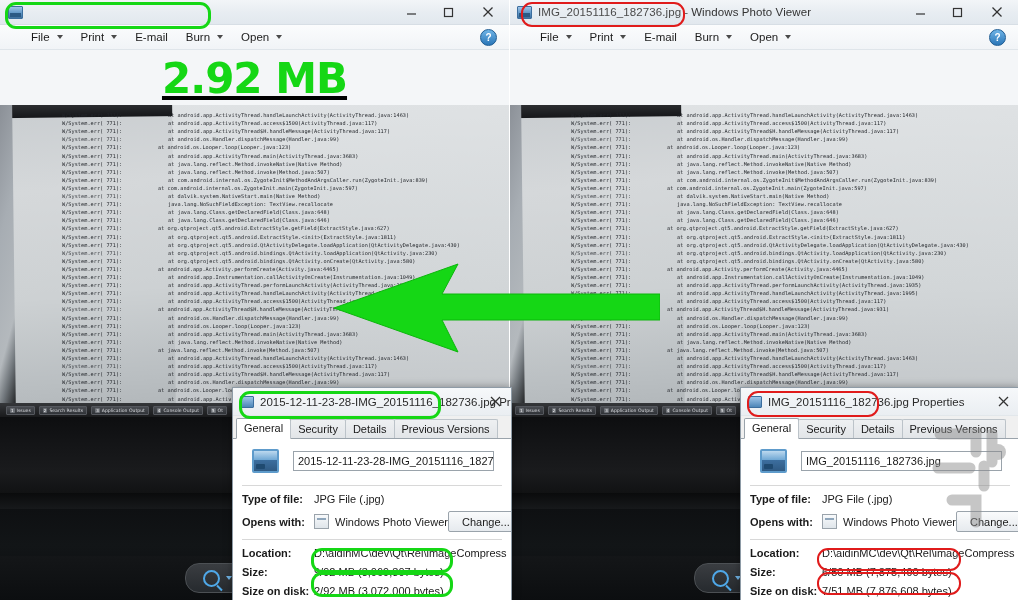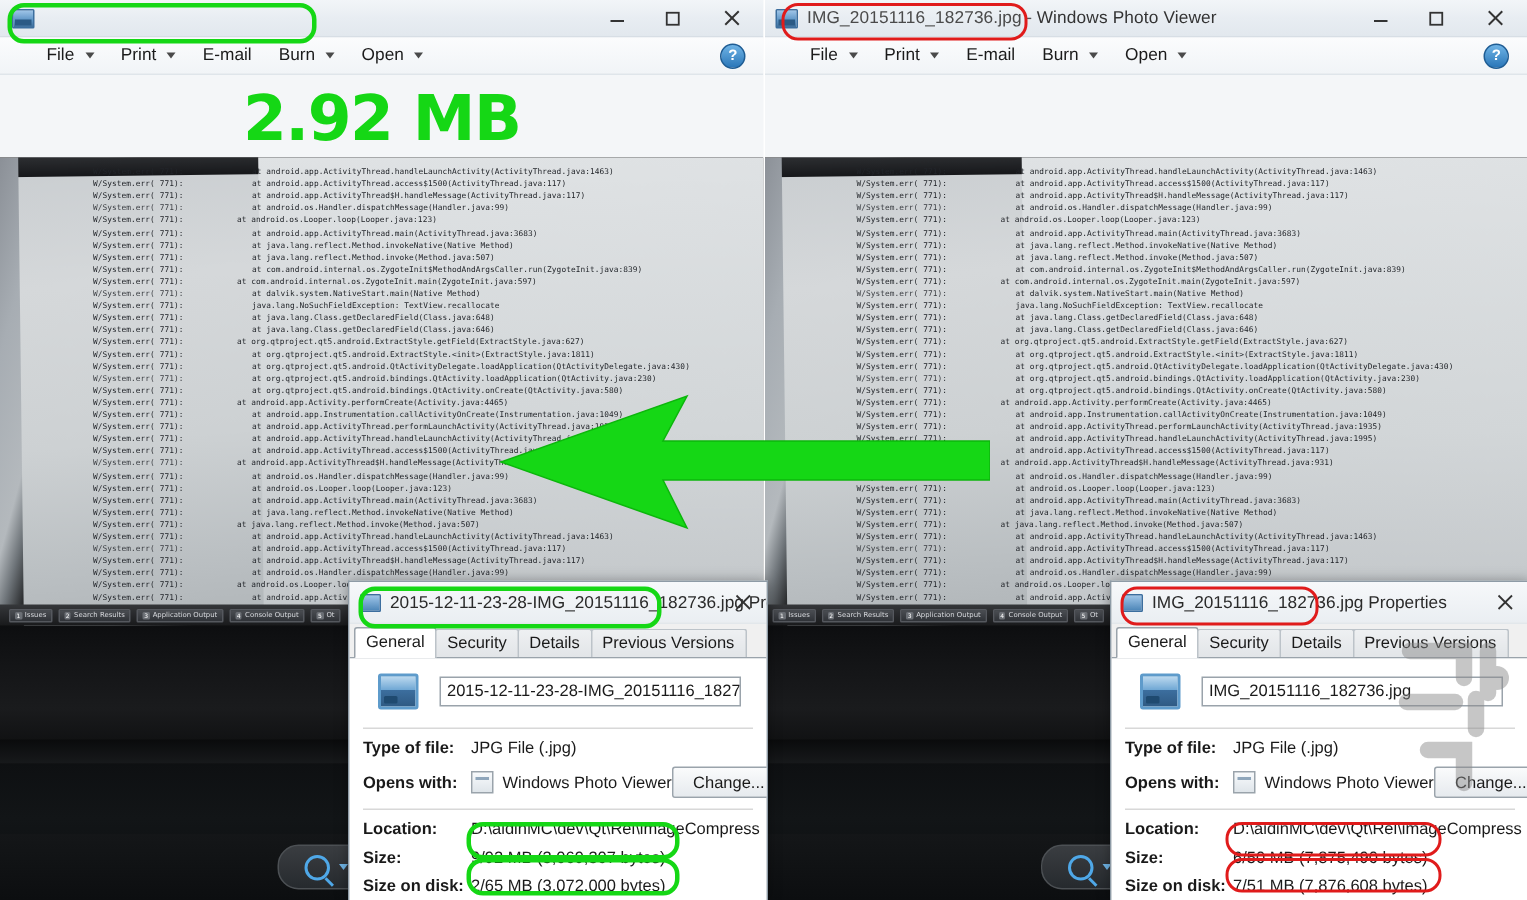--- a/index.html
+++ b/index.html
@@ -55,21 +55,21 @@
   .mi{display:flex;align-items:center;gap:5px;padding:0 9px;height:22px;font-size:11.5px;color:#1b1b1b;}
   .mi:first-child{margin-left:22px;}
   .caret{width:0;height:0;border-left:3.5px solid transparent;border-right:3.5px solid transparent;
          border-top:4px solid #4a4a4a;display:inline-block;margin-left:2px;}
   .helpbtn{position:absolute;right:12px;width:15px;height:15px;border-radius:50%;
     background:linear-gradient(to bottom,#6fb4e6,#2a76b8);
     color:#fff;font-size:10px;font-weight:bold;display:flex;align-items:center;justify-content:center;
     border:1px solid #1e5c93;}
 
   .sizebanner{
-    height:57px;background:#f4f6f8;display:flex;align-items:center;justify-content:center;
+    height:57px;background:#f4f6f8;display:flex;align-items:center;justify-content:center;text-decoration:underline;
   }
   .sizebanner span{
     font-family:"DejaVu Sans",sans-serif;
     font-size:42px;font-weight:bold;letter-spacing:-1px;line-height:1;
   }
 
   
   .photo{
     position:absolute;left:0;right:0;top:105px;bottom:0;
     background:#1a1a1a;overflow:hidden;
@@ -664,21 +664,21 @@
       <div class="p-row" style="padding-top:7px">
         <div class="p-lab">Location:</div>
         <div class="p-val">D:\aidinMC\dev\Qt\Rel\imageCompress</div>
       </div>
       <div class="p-row" style="padding-top:7px">
         <div class="p-lab">Size:</div>
         <div class="p-val">9/92 MB (3,069,307 bytes)</div>
       </div>
       <div class="p-row" style="padding-top:7px">
         <div class="p-lab">Size on disk:</div>
-        <div class="p-val">2/65 MB (3,072,000 bytes)</div>
+        <div class="p-val">2/92 MB (3,072,000 bytes)</div>
       </div>
 
       <div class="rrect g" style="left:78px;top:109px;width:136px;height:19px;"></div>
       <div class="rrect g" style="left:78px;top:133px;width:136px;height:19px;"></div>
     </div>
 
     <div class="rrect g" style="left:6px;top:3px;width:196px;height:22px;"></div>
   </div>
 
   <div class="props right">

